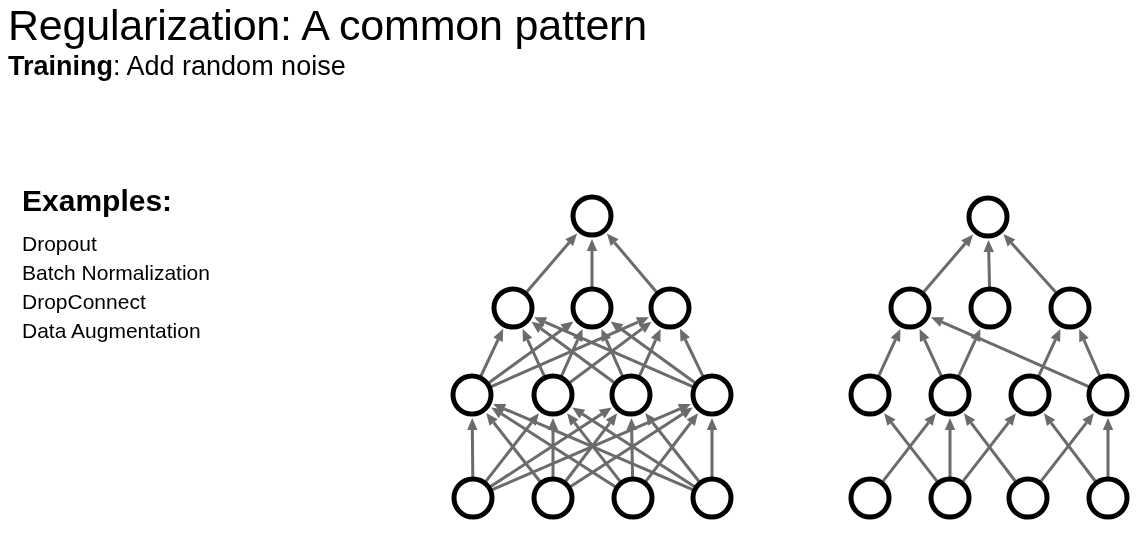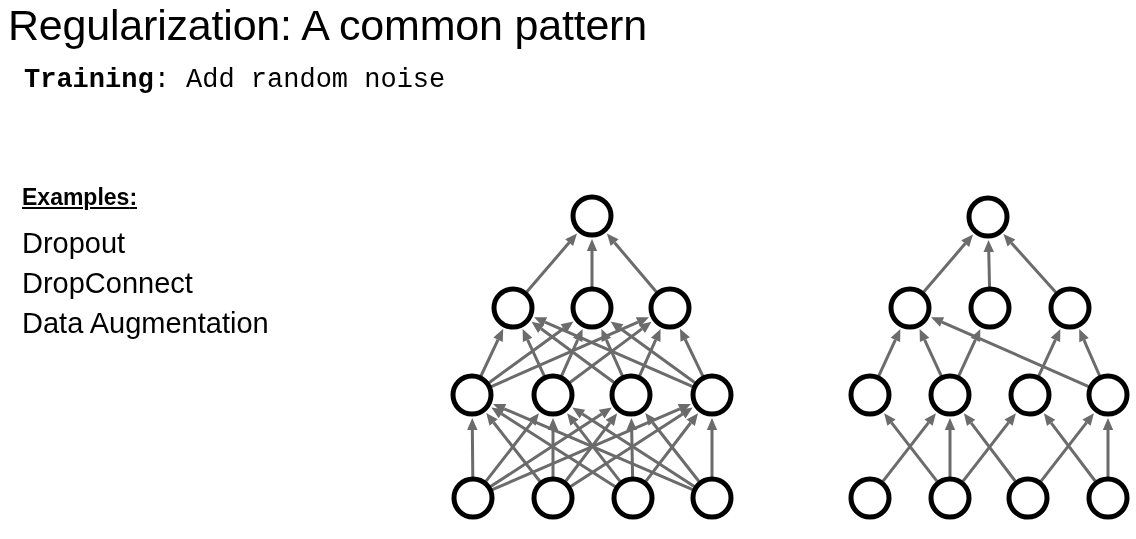--- a/index.html
+++ b/index.html
@@ -34,43 +34,41 @@
     font-weight: 400;
     letter-spacing: -0.2px;
     white-space: nowrap;
     margin: 0 0 2px 0;
   }
   .lead-line {
     font-size: 27px;
     line-height: 1.22;
     font-weight: 400;
     white-space: nowrap;
-    margin: 16px;
-    font-family: Liberation Mono, monospace;
+    margin: 0;
   }
   .lead-line .lead-key {
     font-weight: bold;
   }
   .examples-block {
     position: absolute;
     left: 22px;
     top: 186px;
     width: 430px;
   }
   .examples-heading {
-    font-size: 23px;
+    font-size: 30px;
     line-height: 1.0;
     font-weight: bold;
     margin: 0 0 14px 0;
     white-space: nowrap;
-    text-decoration: underline;
   }
   .examples-heading .colon { font-weight: bold; }
   .example-item {
-    font-size: 29px;
+    font-size: 21px;
     line-height: 1.38;
     font-weight: 400;
     white-space: nowrap;
     margin: 0;
   }
 
   
   .net {
     position: absolute;
     top: 0;
@@ -87,20 +85,21 @@
 
     <p class="lead-line">
       <span class="lead-key">Training</span><span>: Add random noise</span>
     </p>
 
   </div>
 
   <div class="examples-block">
     <p class="examples-heading"><span>Examples</span><span class="colon">:</span></p>
     <p class="example-item">Dropout</p>
+    <p class="example-item">Batch Normalization</p>
     <p class="example-item">DropConnect</p>
     <p class="example-item">Data Augmentation</p>
   </div>
 
   <svg class="net" id="net-svg" width="1136" height="539" aria-hidden="true">
       <g>
         <g>
           <line x1="472.80" y1="477.00" x2="472.34" y2="430.00" stroke="#6b6b6b" stroke-width="3" stroke-linecap="butt"></line>
           <polygon points="472.22,418.00 477.54,429.95 467.14,430.05" fill="#6b6b6b"></polygon>
           <line x1="485.88" y1="481.41" x2="531.53" y2="422.64" stroke="#6b6b6b" stroke-width="3" stroke-linecap="butt"></line>

